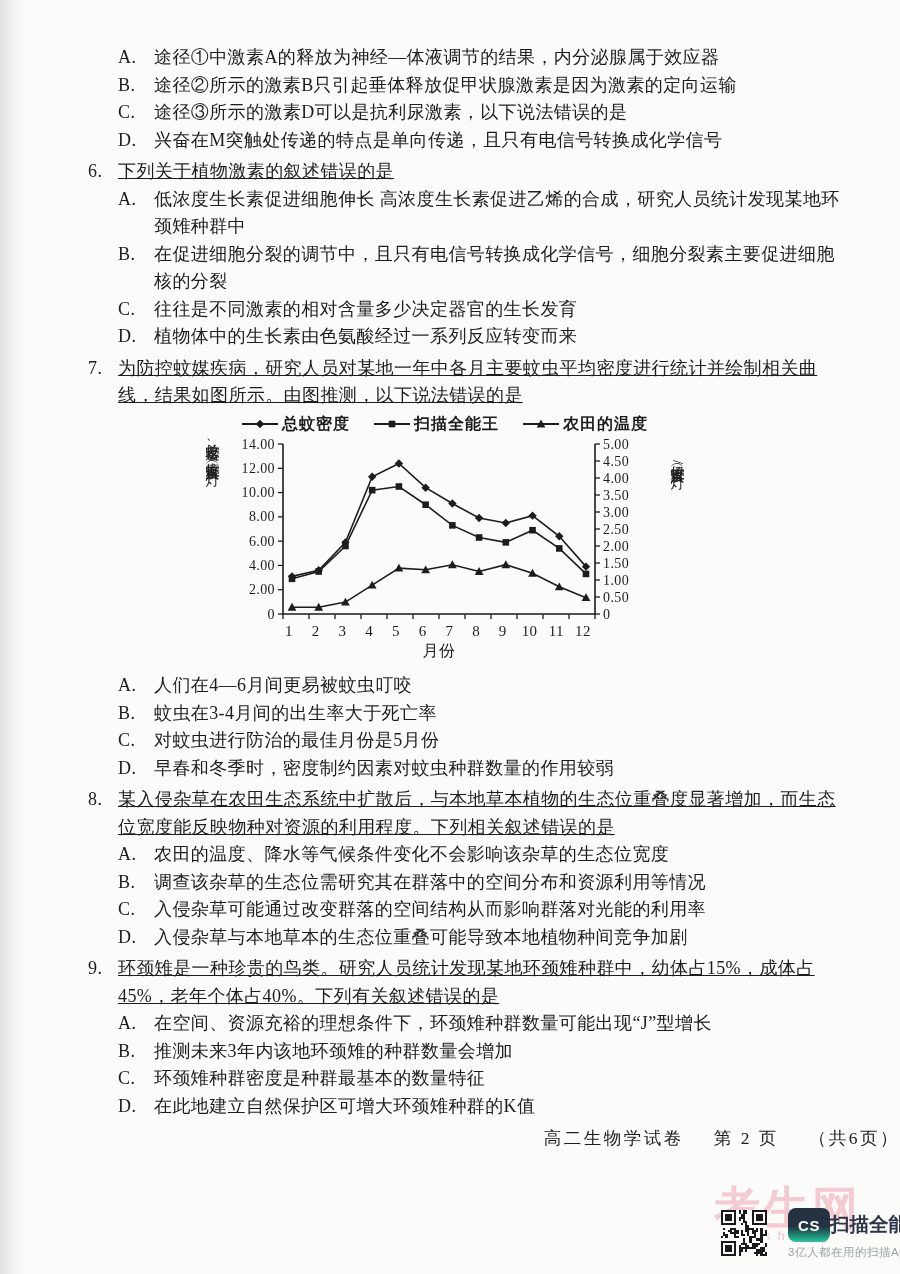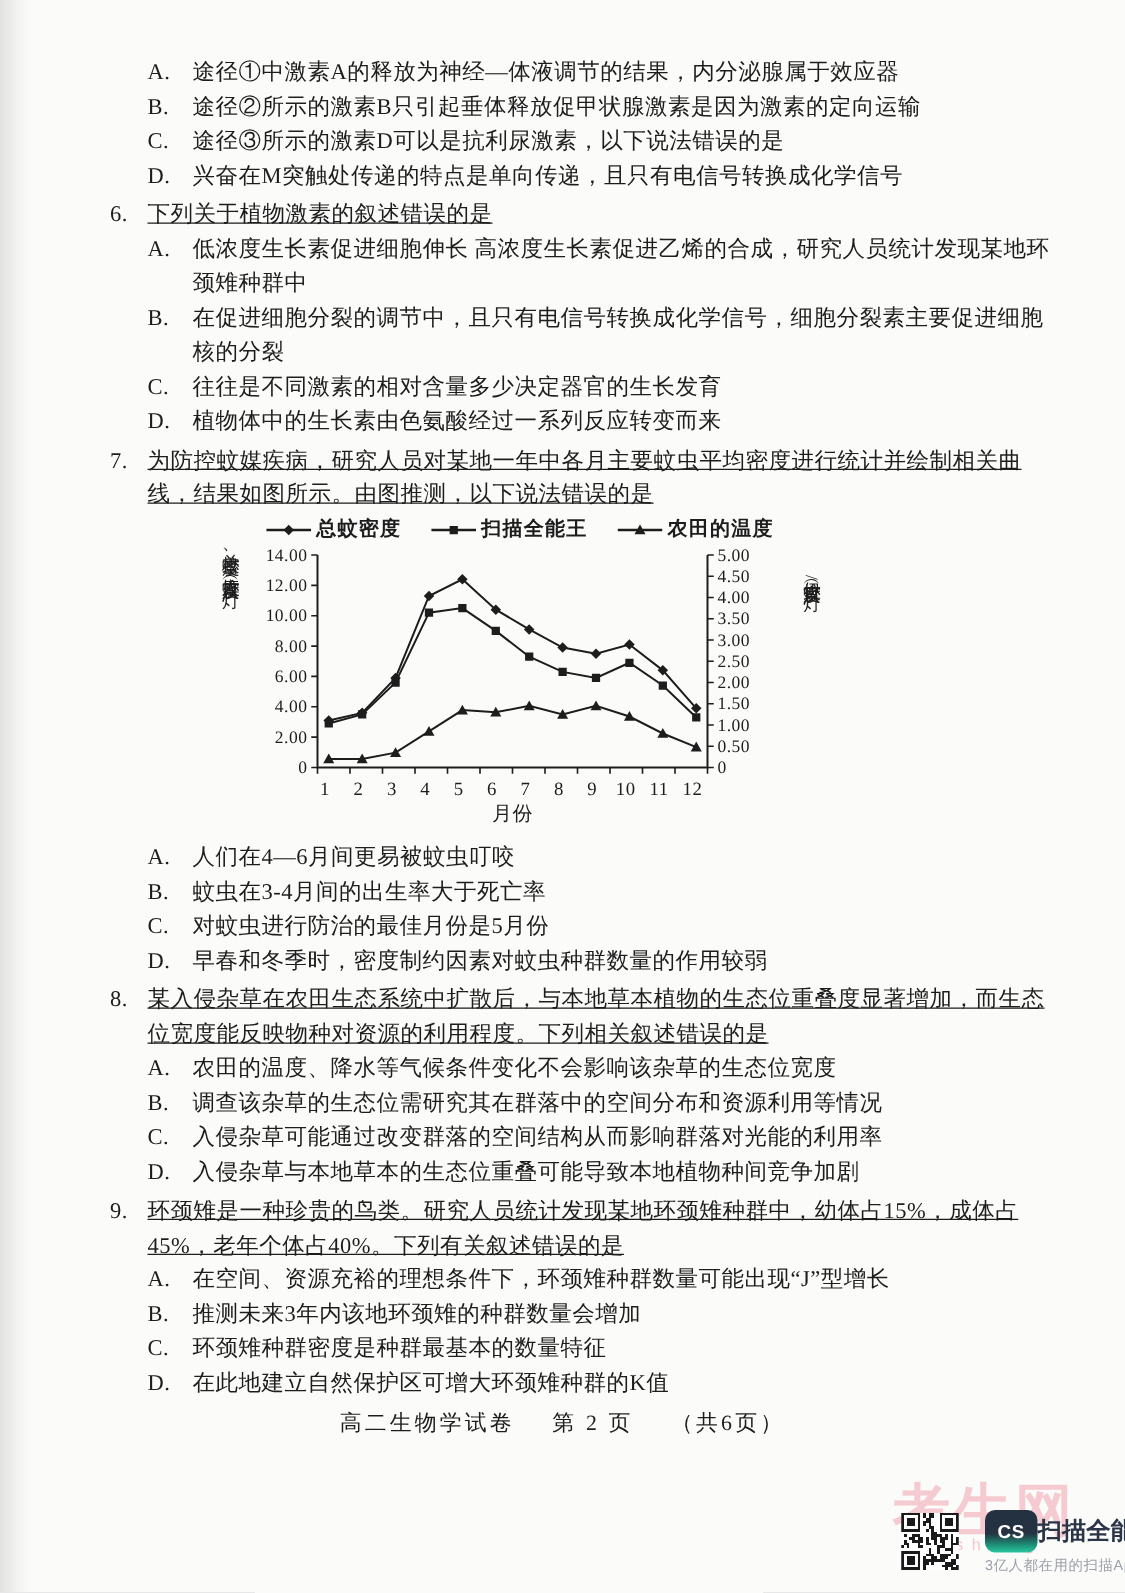--- a/index.html
+++ b/index.html
@@ -10,30 +10,30 @@
   .content{position:relative;padding:44px 50px 0 88px;font-size:18px;line-height:27.5px;letter-spacing:0.4px;}
   .qblock{margin-bottom:4px;}
   .qrow{display:flex;}
   .qnum{flex:0 0 30px;}
   .qbody{flex:1;text-decoration:underline;}
   .opts{margin-left:30px;}
   .opt{display:flex;}
   .optlabel{flex:0 0 36px;}
   .opttext{flex:1;}
   
-  .chart{position:relative;width:480px;margin:4px 0 2px 88px;}
+  .chart{position:relative;width:480px;margin:4px 0 2px 117px;}
   .legend{display:flex;justify-content:center;align-items:center;gap:24px;height:20px;
           font-size:16px;font-weight:700;letter-spacing:1px;}
   .legend-item{display:flex;align-items:center;gap:4px;}
   .ylab{position:absolute;writing-mode:vertical-rl;font-size:14px;line-height:15px;letter-spacing:1px;}
   .ylab-left{left:0;top:18px;}
   .ylab-right{right:0;top:40px;}
   svg text{font-family:"Liberation Serif","DejaVu Serif",serif;fill:#1d1d1d;}
   
-  .footer{position:absolute;top:1126px;left:0;right:0;display:flex;justify-content:center;
+  .footer{position:absolute;top:1126px;left:0;right:0;display:flex;justify-content:flex-end;
           gap:30px;font-size:17.5px;letter-spacing:2.5px;}
   
   .scan-brand{position:absolute;left:664px;top:1182px;width:236px;height:90px;}
   .wm-text{position:absolute;left:50px;top:-4px;font-size:46px;font-weight:700;white-space:nowrap;
            font-family:Liberation Sans, sans-serif;color:rgba(233,92,116,0.30);letter-spacing:3px;}
   .wm-sub{position:absolute;left:58px;top:46px;font-size:13px;letter-spacing:7px;
           font-family:"Liberation Sans","DejaVu Sans",sans-serif;color:rgba(233,92,116,0.34);}
   .qr{position:absolute;left:57px;top:28px;width:46px;height:46px;}
   .cs-logo{position:absolute;left:124px;top:26px;width:42px;height:34px;border-radius:8px;
            background:linear-gradient(180deg,#243140 0%,#253241 55%,#1d8f77 82%,#2bc6a0 100%);

